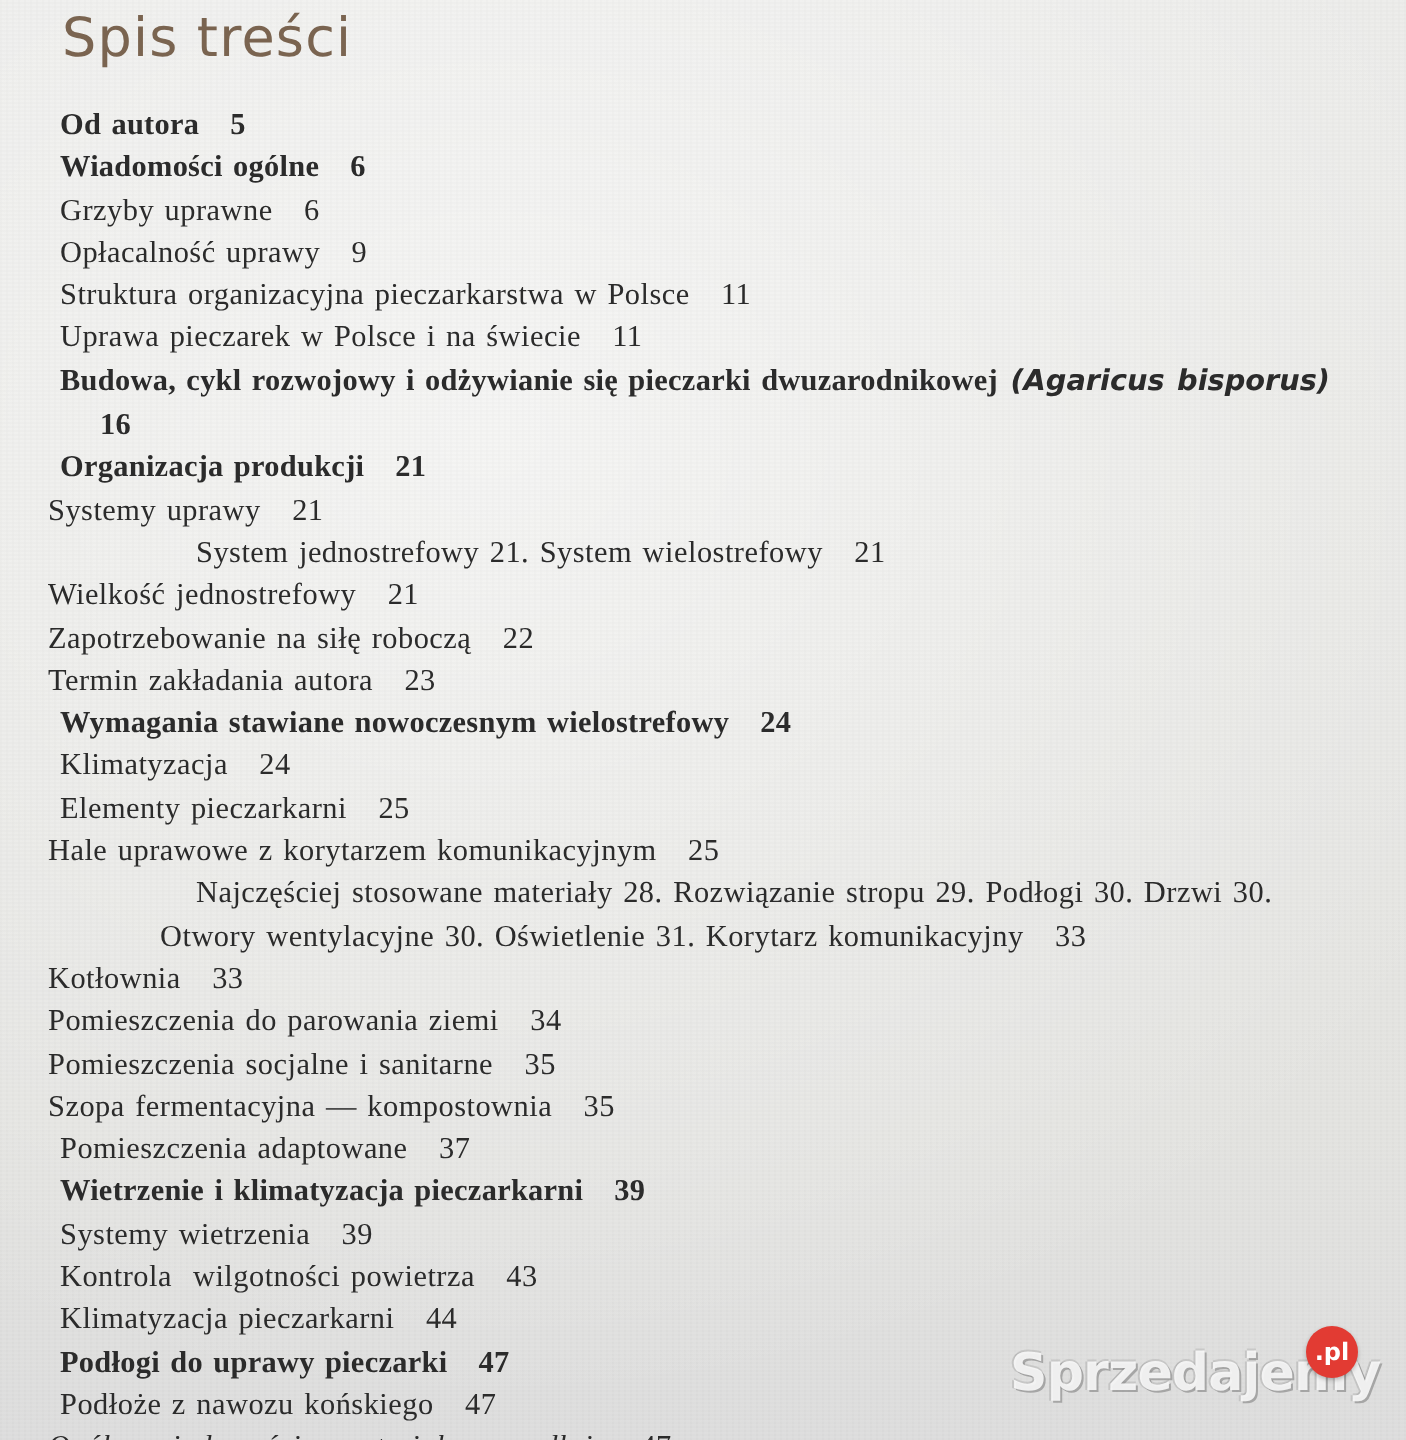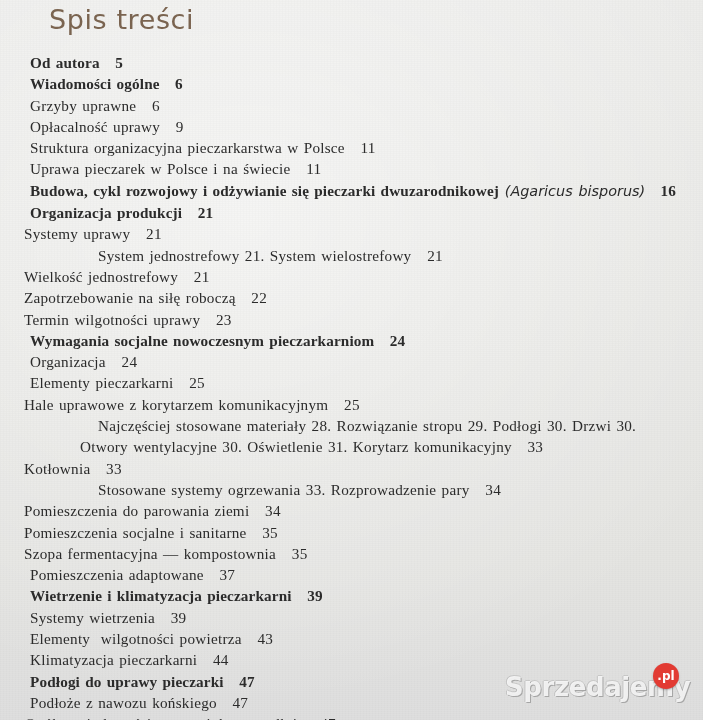--- a/index.html
+++ b/index.html
@@ -46,21 +46,20 @@
     position: absolute;
     left: 31px;
     top: 5px;
     font-family: "DejaVu Sans", "Liberation Sans", sans-serif;
     font-size: 27px;
     font-weight: 400;
     letter-spacing: 0.6px;
     color: #7a6450;
     line-height: 1.1;
     white-space: nowrap;
-    margin-left: 18px;
   }
 
   
   .toc-list {
     position: absolute;
     left: 0;
     top: 52px;
     width: 703px;
   }
   .entry {
@@ -86,21 +85,21 @@
   }
   
   .entry.para {
     padding-left: 0;
     text-indent: 18px;
   }
 
   .ital {
     font-family: "DejaVu Sans", "Liberation Sans", sans-serif;
     font-style: italic;
-    font-weight: 400;
+    font-weight: 700;
     font-size: 14.4px;
     letter-spacing: 0;
   }
   .pg { font-weight: inherit; }
 
   
   #watermark {
     position: absolute;
     left: 505px;
     top: 672px;
@@ -156,35 +155,34 @@
       <div class="entry lvl0"><span>Grzyby uprawne</span><span class="pg">  6</span></div>
       <div class="entry lvl0"><span>Opłacalność uprawy</span><span class="pg">  9</span></div>
       <div class="entry lvl0"><span>Struktura organizacyjna pieczarkarstwa w Polsce</span><span class="pg">  11</span></div>
       <div class="entry lvl0"><span>Uprawa pieczarek w Polsce i na świecie</span><span class="pg">  11</span></div>
       <div class="entry lvl0 bold hang"><span>Budowa, cykl rozwojowy i odżywianie się pieczarki dwuzarodnikowej</span><span class="ital"> (Agaricus bisporus)</span><span class="pg" style="font-style: normal;">  16</span></div>
       <div class="entry lvl0 bold"><span>Organizacja produkcji</span><span class="pg">  21</span></div>
       <div class="entry lvl1"><span>Systemy uprawy</span><span class="pg">  21</span></div>
       <div class="entry lvl2 para"><span>System jednostrefowy 21. System wielostrefowy</span><span class="pg">  21</span></div>
       <div class="entry lvl1"><span>Wielkość jednostrefowy</span><span class="pg">  21</span></div>
       <div class="entry lvl1"><span>Zapotrzebowanie na siłę roboczą</span><span class="pg">  22</span></div>
-      <div class="entry lvl1"><span>Termin wilgotności uprawy</span><span class="pg">  23</span></div>
-      <div class="entry lvl0 bold"><span>Wymagania socjalne nowoczesnym pieczarkarniom</span><span class="pg">  24</span></div>
-      <div class="entry lvl0"><span>Organizacja</span><span class="pg">  24</span></div>
+      <div class="entry lvl1"><span>Termin zakładania autora</span><span class="pg">  23</span></div>
+      <div class="entry lvl0 bold"><span>Wymagania stawiane nowoczesnym wielostrefowy</span><span class="pg">  24</span></div>
+      <div class="entry lvl0"><span>Klimatyzacja</span><span class="pg">  24</span></div>
       <div class="entry lvl0"><span>Elementy pieczarkarni</span><span class="pg">  25</span></div>
       <div class="entry lvl1"><span>Hale uprawowe z korytarzem komunikacyjnym</span><span class="pg">  25</span></div>
       <div class="entry lvl2 para"><span>Najczęściej stosowane materiały 28. Rozwiązanie stropu 29. Podłogi 30. Drzwi 30. Otwory wentylacyjne 30. Oświetlenie 31. Korytarz komunikacyjny</span><span class="pg">  33</span></div>
       <div class="entry lvl1"><span>Kotłownia</span><span class="pg">  33</span></div>
-      <div class="entry lvl2 para"><span>Stosowane systemy ogrzewania 33. Rozprowadzenie pary</span><span class="pg">  34</span></div>
       <div class="entry lvl1"><span>Pomieszczenia do parowania ziemi</span><span class="pg">  34</span></div>
       <div class="entry lvl1"><span>Pomieszczenia socjalne i sanitarne</span><span class="pg">  35</span></div>
       <div class="entry lvl1"><span>Szopa fermentacyjna — kompostownia</span><span class="pg">  35</span></div>
       <div class="entry lvl0"><span>Pomieszczenia adaptowane</span><span class="pg">  37</span></div>
       <div class="entry lvl0 bold"><span>Wietrzenie i klimatyzacja pieczarkarni</span><span class="pg">  39</span></div>
       <div class="entry lvl0"><span>Systemy wietrzenia</span><span class="pg">  39</span></div>
-      <div class="entry lvl0"><span>Elementy  wilgotności powietrza</span><span class="pg">  43</span></div>
+      <div class="entry lvl0"><span>Kontrola  wilgotności powietrza</span><span class="pg">  43</span></div>
       <div class="entry lvl0"><span>Klimatyzacja pieczarkarni</span><span class="pg">  44</span></div>
       <div class="entry lvl0 bold"><span>Podłogi do uprawy pieczarki</span><span class="pg">  47</span></div>
       <div class="entry lvl0"><span>Podłoże z nawozu końskiego</span><span class="pg">  47</span></div>
       <div class="entry lvl1"><span style="font-style: italic;">Ogólne wiadomości o materiale na podłoże</span><span class="pg">  47</span></div>
     </div>
 
   <div id="watermark">
     <span class="wm-text">Sprzedajemy</span>
     <span class="wm-badge">.pl</span>
   </div>

